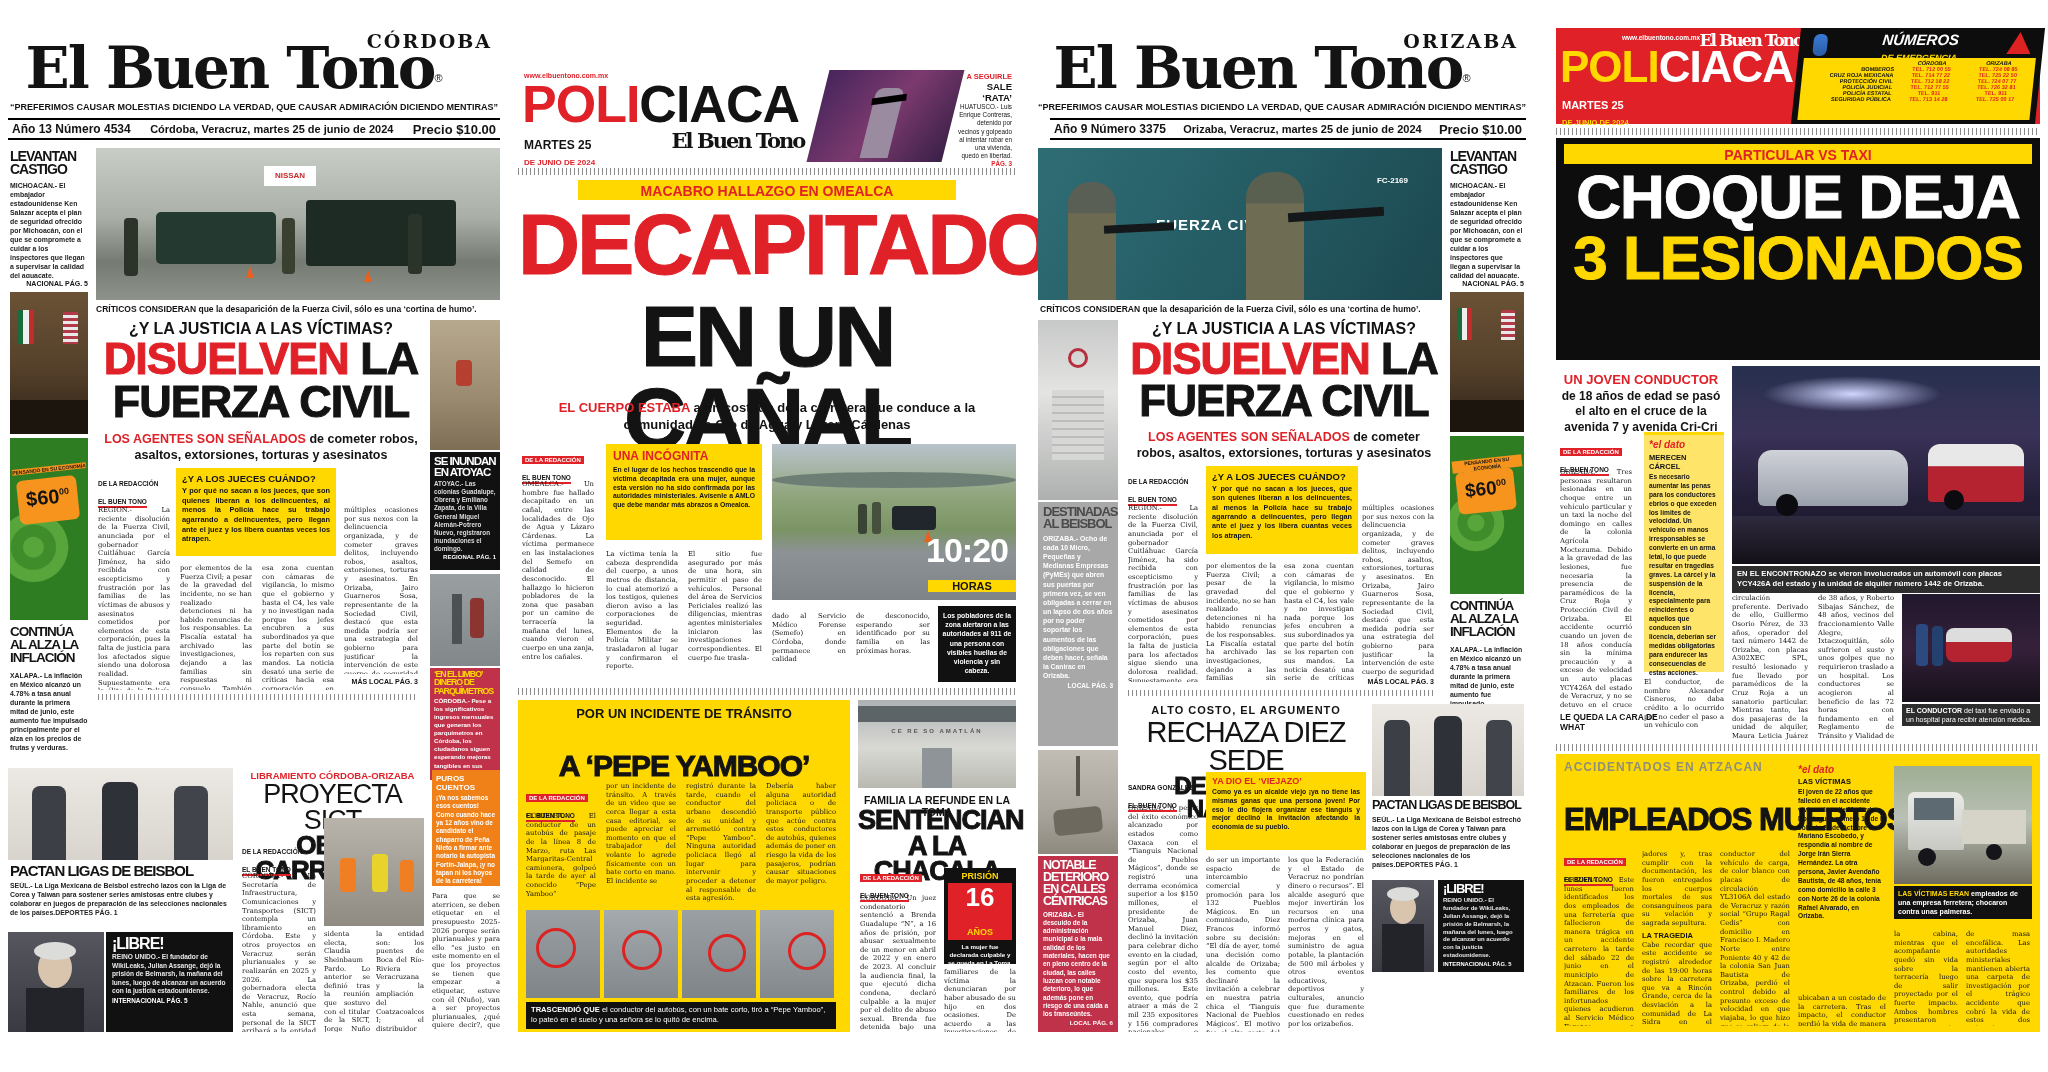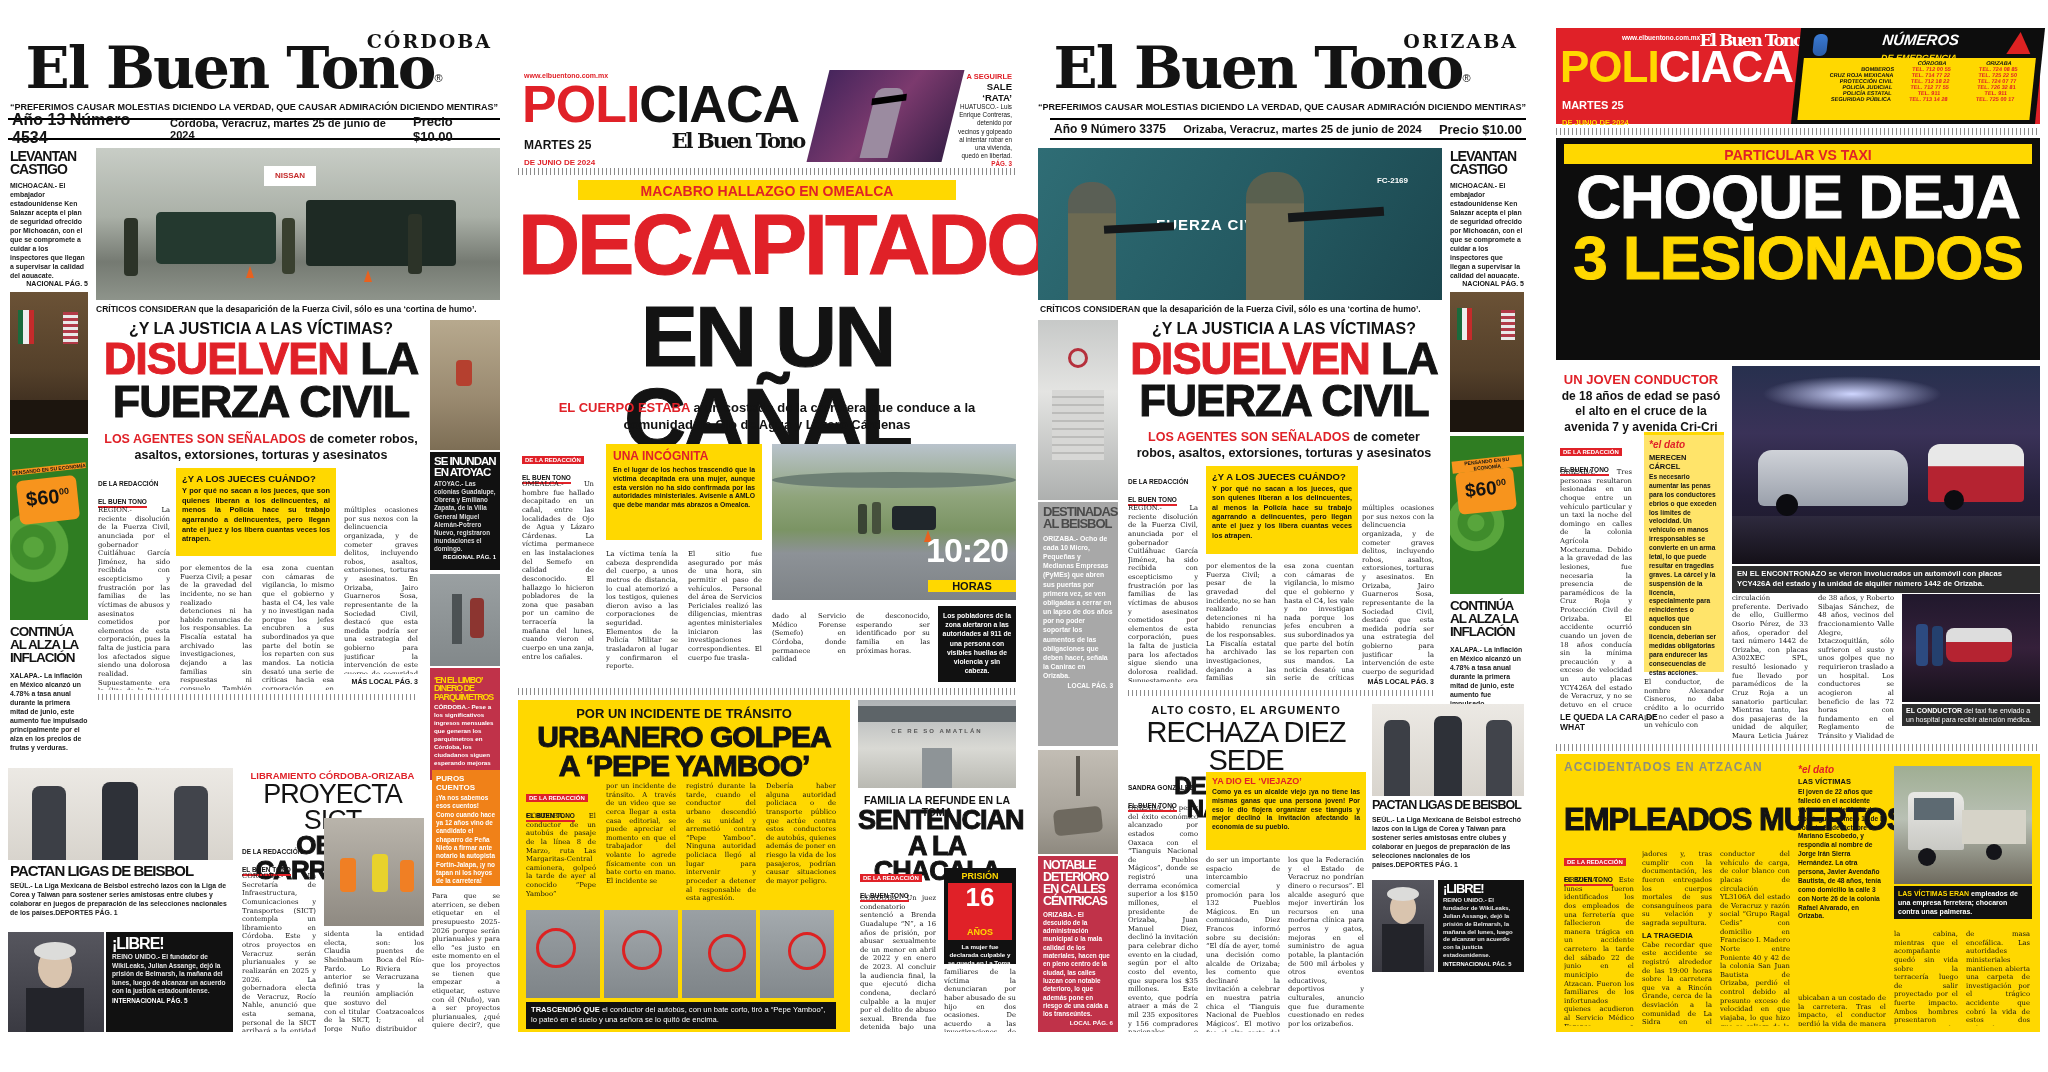--- a/index.html
+++ b/index.html
@@ -29,21 +29,21 @@
   .cone{width:0;height:0;border-left:4px solid transparent;border-right:4px solid transparent;border-bottom:12px solid #e8611f;position:absolute}
 </style>
 </head>
 <body>
 
 <div class="pg" style="left:8px;top:28px;width:492px;height:1004px">
   <div class="a serif b" style="right:8px;top:2px;font-size:19px;letter-spacing:2px"><span>CÓRDOBA</span></div>
   <div class="a c" style="left:0;right:40px;top:6px;font-size:58px"><span class="bl">El Buen Tono</span><span style="font-size:11px;vertical-align:6px">®</span></div>
   <div class="a c b" style="left:0;right:0;top:74px;font-size:9px"><span>“PREFERIMOS CAUSAR MOLESTIAS DICIENDO LA VERDAD, QUE CAUSAR ADMIRACIÓN DICIENDO MENTIRAS”</span></div>
   <div class="a ib" style="left:0;right:0;top:90px;height:22px">
-    <span class="x" style="font-size:16px">Año 13 Número 4534</span>
+    <span class="x" style="font-size:12px">Año 13 Número 4534</span>
     <span class="b" style="font-size:11px">Córdoba, Veracruz, martes 25 de junio de 2024</span>
     <span class="x" style="font-size:13px">Precio $10.00</span>
   </div>
 
   <div class="a hl" style="left:2px;top:122px;width:80px;font-size:14px"><span>LEVANTAN CASTIGO</span></div>
   <div class="a scol" style="left:2px;top:154px;width:78px;height:96px"><span>MICHOACÁN.- El embajador estadounidense Ken Salazar acepta el plan de seguridad ofrecido por Michoacán, con el que se compromete a cuidar a los inspectores que llegan a supervisar la calidad del aguacate.</span></div>
   <div class="a b r" style="left:2px;top:252px;width:78px;font-size:7px"><span>NACIONAL PÁG. 5</span></div>
   <div class="ph" style="left:2px;top:264px;width:78px;height:142px;background:linear-gradient(180deg,#6b5236 0%,#54402a 55%,#2e2118 100%)">
     <div class="a" style="left:8px;top:18px;width:16px;height:34px;background:linear-gradient(90deg,#1a6b3c 33%,#eee 33% 66%,#c42b2b 66%)"></div>
     <div class="a" style="right:10px;top:20px;width:15px;height:32px;background:repeating-linear-gradient(180deg,#b23a48 0 3px,#e9e9e9 3px 6px)"></div>
@@ -88,21 +88,21 @@
   </div>
   <div class="a" style="left:422px;top:424px;width:70px;height:118px;background:#111;color:#fff;padding:4px 4px">
     <div class="hl" style="font-size:11.5px"><span>SE INUNDAN</span><br><span>EN ATOYAC</span></div>
     <div class="b" style="font-size:6.3px;line-height:1.3;margin-top:2px;color:#ddd"><span>ATOYAC.- Las colonias Guadalupe, Obrera y Emiliano Zapata, de la Villa General Miguel Alemán-Potrero Nuevo, registraron inundaciones el domingo.</span></div>
     <div class="b r" style="font-size:6px;margin-top:1px"><span>REGIONAL PÁG. 1</span></div>
   </div>
   <div class="ph" style="left:422px;top:546px;width:70px;height:92px;background:linear-gradient(180deg,#9aa0a2 0%,#82888a 100%)">
     <div class="a" style="left:40px;top:24px;width:14px;height:40px;background:#8c3530;border-radius:4px"></div>
     <div class="a" style="left:22px;top:20px;width:10px;height:50px;background:#4c5254"></div>
   </div>
-  <div class="a" style="left:422px;top:640px;width:70px;height:112px;background:#C03249;color:#fff;padding:8px 4px">
+  <div class="a" style="left:422px;top:640px;width:70px;height:112px;background:#C03249;color:#fff;padding:2px 4px">
     <div class="hl yl" style="font-size:8.8px"><span>‘EN EL LIMBO’</span><br><span>DINERO DE</span><br><span>PARQUÍMETROS</span></div>
     <div class="b" style="font-size:6.2px;line-height:1.3;margin-top:2px"><span>CÓRDOBA.- Pese a los significativos ingresos mensuales que generan los parquímetros en Córdoba, los ciudadanos siguen esperando mejoras tangibles en sus calles.</span></div>
     <div class="b r" style="font-size:6px"><span>LOCAL PÁG. 6</span></div>
   </div>
 
   <div class="a hatch" style="left:90px;top:666px;width:320px;height:6px"></div>
 
   <div class="ph" style="left:0;top:740px;width:225px;height:92px;background:linear-gradient(180deg,#ece9e4 0%,#d8d4cd 100%)">
     <div class="a" style="left:24px;top:18px;width:34px;height:74px;background:#3c3f46;border-radius:8px 8px 0 0"></div>
     <div class="a" style="left:94px;top:14px;width:36px;height:78px;background:#2e3138;border-radius:8px 8px 0 0"></div>
@@ -177,21 +177,21 @@
   <div class="a col" style="left:4px;top:452px;width:72px;height:200px">OMEALCA.- Un hombre fue hallado decapitado en un cañal, entre las localidades de Ojo de Agua y Lázaro Cárdenas. La víctima permanece en las instalaciones del Semefo en calidad de desconocido. El hallazgo lo hicieron pobladores de la zona que pasaban por un camino de terracería la mañana del lunes, cuando vieron el cuerpo en una zanja, entre los cañales.</div>
   <div class="a col" style="left:170px;top:522px;width:74px;height:130px">El sitio fue asegurado por más de una hora, sin permitir el paso de vehículos. Personal del área de Servicios Periciales realizó las diligencias, mientras agentes ministeriales iniciaron las investigaciones correspondientes. El cuerpo fue trasla-</div>
   <div class="a col" style="left:88px;top:522px;width:72px;height:130px">La víctima tenía la cabeza desprendida del cuerpo, a unos metros de distancia, lo cual atemorizó a los testigos, quienes dieron aviso a las corporaciones de seguridad. Elementos de la Policía Militar se trasladaron al lugar y confirmaron el reporte.</div>
   <div class="a col" style="left:254px;top:584px;width:74px;height:68px">dado al Servicio Médico Forense (Semefo) en Córdoba, donde permanece en calidad</div>
   <div class="a col" style="left:338px;top:584px;width:74px;height:68px">de desconocido, esperando ser identificado por su familia en las próximas horas.</div>
   <div class="a c b" style="left:420px;top:578px;width:78px;height:76px;background:#111;color:#fff;font-size:6.8px;line-height:1.35;padding:5px 4px"><span>Los pobladores de la zona alertaron a las autoridades al 911 de una persona con visibles huellas de violencia y sin cabeza.</span></div>
   <div class="a hatch" style="left:0;top:660px;width:498px;height:7px"></div>
 
   <div class="a ybox" style="left:0;top:672px;width:332px;height:332px;padding:6px 8px">
     <div class="c x" style="font-size:13px"><span>POR UN INCIDENTE DE TRÁNSITO</span></div>
-    <div class="c hl hv" style="font-size:30px;margin-top:2px"><span>URBANERO GOLPEA</span><br><span>A ‘PEPE YAMBOO’</span></div>
+    <div class="c hl hv" style="font-size:30px;margin-top:2px"><br><span>A ‘PEPE YAMBOO’</span></div>
     <div class="a" style="left:8px;top:86px"><span class="bt">DE LA REDACCIÓN</span><br><span class="bb">EL BUEN TONO</span></div>
     <div class="a col" style="left:8px;top:112px;width:70px;height:92px">CÓRDOBA.- El conductor de un autobús de pasaje de la línea 8 de Marzo, ruta Las Margaritas-Central camionera, golpeó la tarde de ayer al conocido “Pepe Yamboo”</div>
     <div class="a col" style="left:88px;top:82px;width:70px;height:122px">por un incidente de tránsito. A través de un video que se cerca llegar a esta casa editorial, se puede apreciar el momento en que el trabajador del volante lo agrede físicamente con un bate corto en mano. El incidente se</div>
     <div class="a col" style="left:168px;top:82px;width:70px;height:122px">registró durante la tarde, cuando el conductor del urbano descendió de su unidad y arremetió contra “Pepe Yamboo”. Ninguna autoridad policiaca llegó al lugar para intervenir y proceder a detener al responsable de esta agresión.</div>
     <div class="a col" style="left:248px;top:82px;width:70px;height:122px">Debería haber alguna autoridad policiaca o de transporte público que actúe contra estos conductores de autobús, quienes además de poner en riesgo la vida de los pasajeros, podrían causar situaciones de mayor peligro.</div>
     <div class="a" style="left:8px;top:210px;width:310px;height:88px;display:flex;gap:4px">
       <div class="ph" style="position:relative;width:74px;height:88px;background:linear-gradient(180deg,#9aa0a4 0%,#7e8488 100%)">
           <div class="a" style="left:10px;top:18px;width:40px;height:40px;border:3px solid #d22;border-radius:50%"></div>
         </div>
       <div class="ph" style="position:relative;width:74px;height:88px;background:linear-gradient(180deg,#a4aaae 0%,#82888c 100%)">

